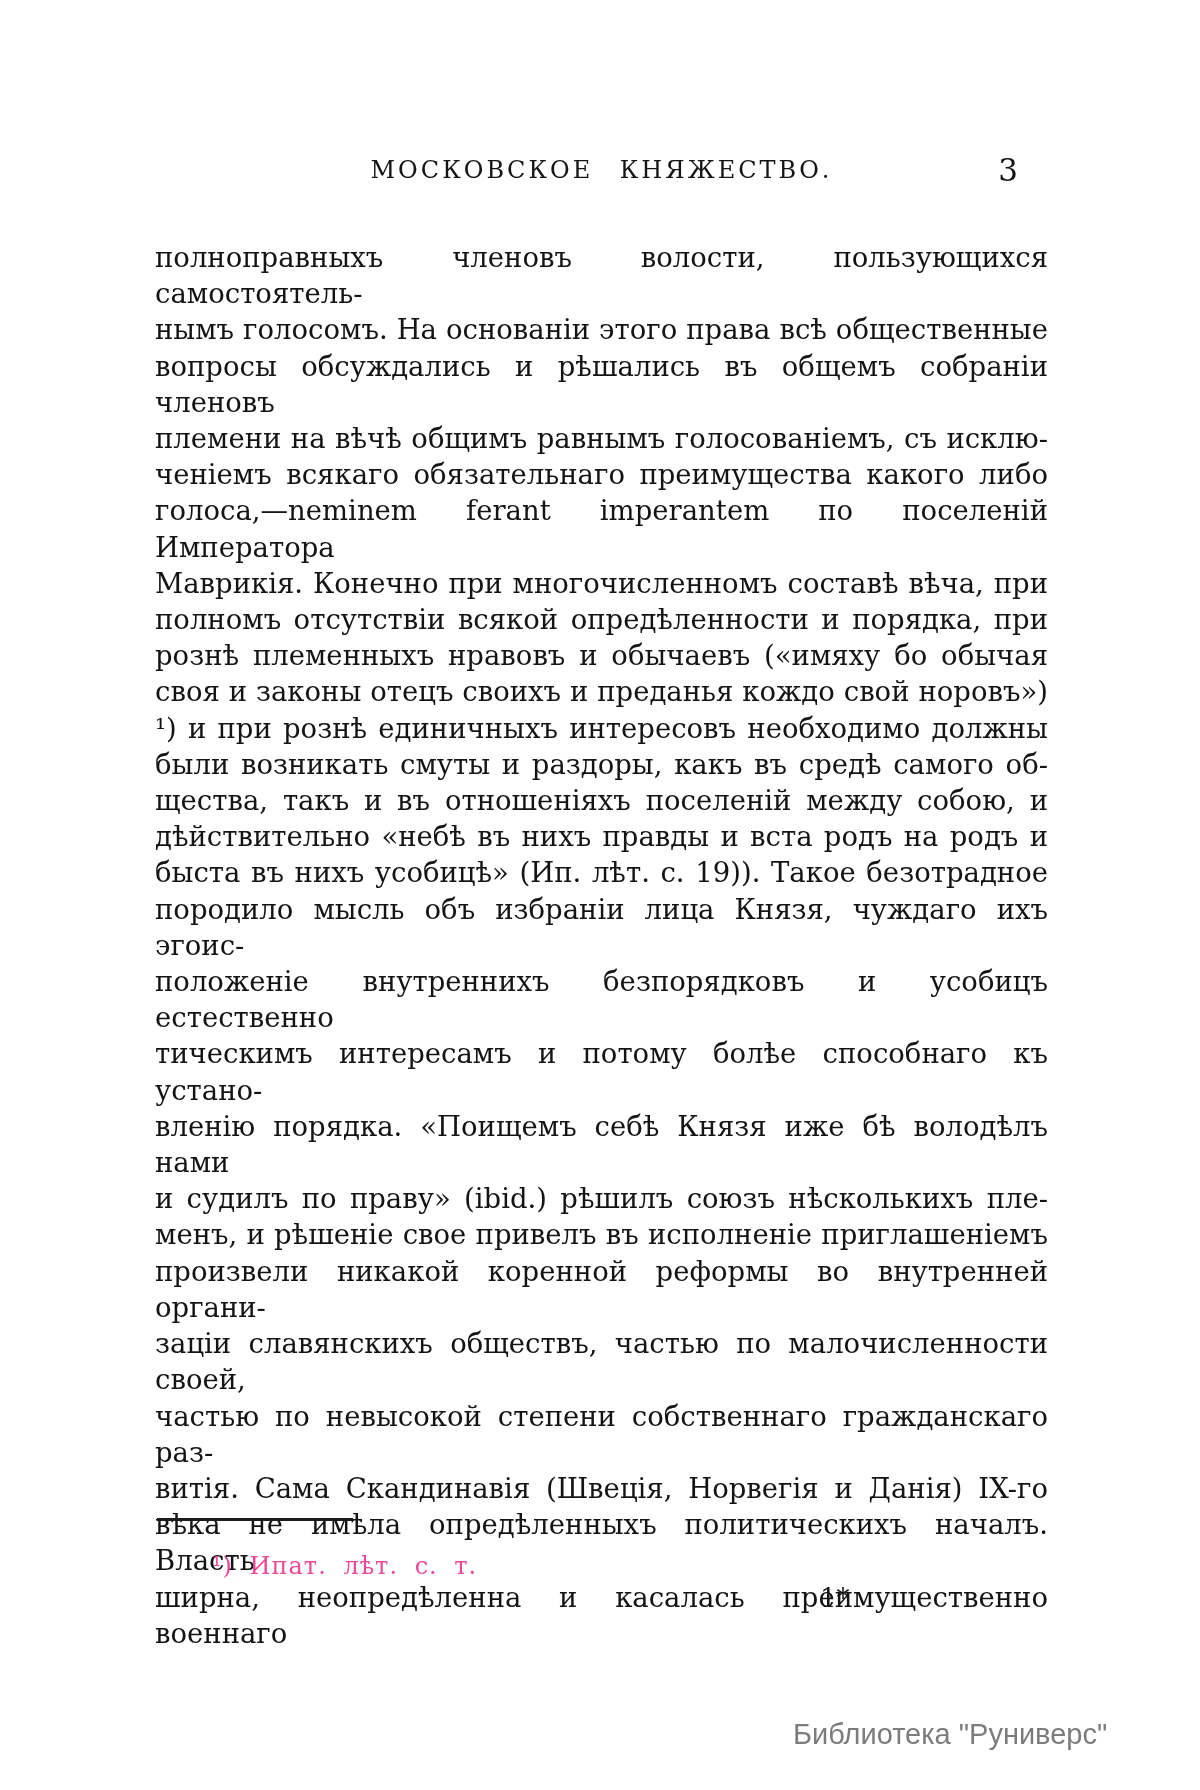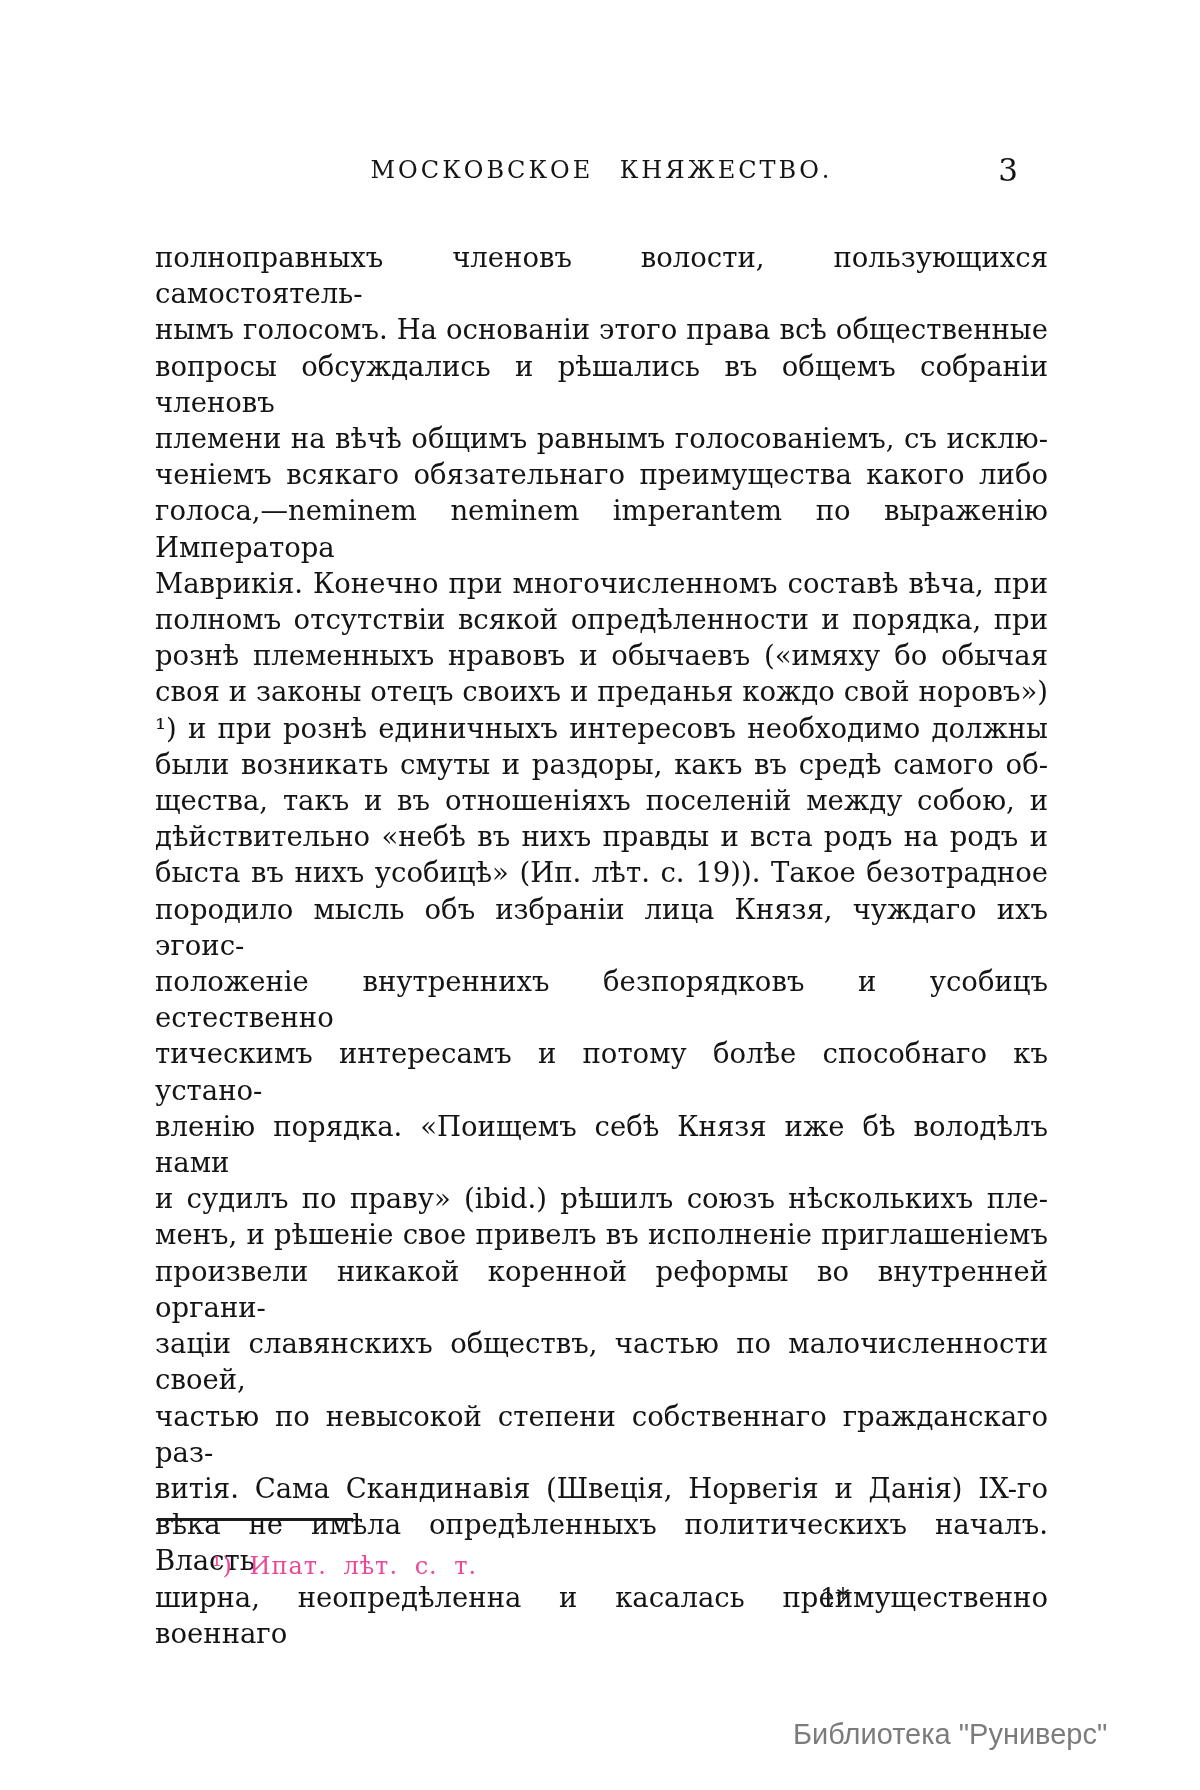--- a/index.html
+++ b/index.html
@@ -103,21 +103,21 @@
     <span class="running-title">МОСКОВСКОЕ  КНЯЖЕСТВО.</span>
     <span class="page-number">3</span>
   </div>
 
   <div class="text-block">
       <div class="line"><span>полноправныхъ  членовъ  волости, пользующихся самостоятель-</span></div>
       <div class="line"><span>нымъ голосомъ.  На  основаніи  этого  права  всѣ  общественные</span></div>
       <div class="line"><span>вопросы  обсуждались  и  рѣшались въ общемъ собраніи членовъ</span></div>
       <div class="line"><span>племени </span><span class="it">на вѣчѣ</span><span> общимъ  равнымъ  голосованіемъ,  съ  исклю-</span></div>
       <div class="line"><span>ченіемъ  всякаго  обязательнаго  преимущества  какого  либо</span></div>
-      <div class="line"><span>голоса,—neminem  neminem imperantem по выраженію Императора</span></div>
+      <div class="line"><span>голоса,—neminem  ferant imperantem по поселеній Императора</span></div>
       <div class="line"><span>Маврикія.  Конечно  при  многочисленномъ  составѣ  вѣча,  при</span></div>
       <div class="line"><span>полномъ  отсутствіи  всякой  опредѣленности  и  порядка,  при</span></div>
       <div class="line"><span>рознѣ  племенныхъ  нравовъ  и  обычаевъ  («имяху  бо  обычая</span></div>
       <div class="line"><span>своя и законы  отецъ  своихъ  и  преданья  кождо  свой  норовъ»)</span></div>
       <div class="line"><span>¹)  и  при  рознѣ  единичныхъ  интересовъ  необходимо  должны</span></div>
       <div class="line"><span>были  возникать  смуты  и  раздоры,  какъ  въ  средѣ  самого  об-</span></div>
       <div class="line"><span>щества,  такъ  и  въ  отношеніяхъ  поселеній  между  собою,  и</span></div>
       <div class="line"><span>дѣйствительно  «небѣ  въ  нихъ  правды  и  вста  родъ  на  родъ  и</span></div>
       <div class="line"><span>быста  въ  нихъ  усобицѣ»  (Ип.  лѣт.  с.  19)).  Такое безотрадное</span></div>
       <div class="line"><span>породило  мысль  объ  избраніи  лица  Князя,  чуждаго ихъ эгоис-</span></div>

